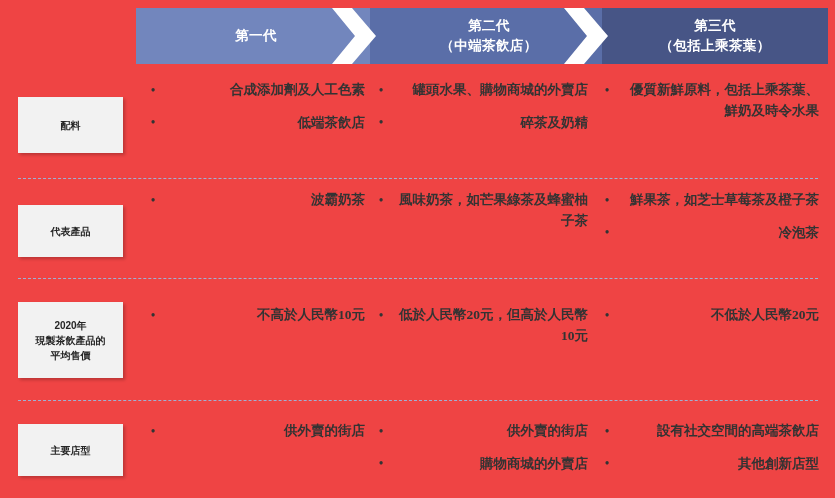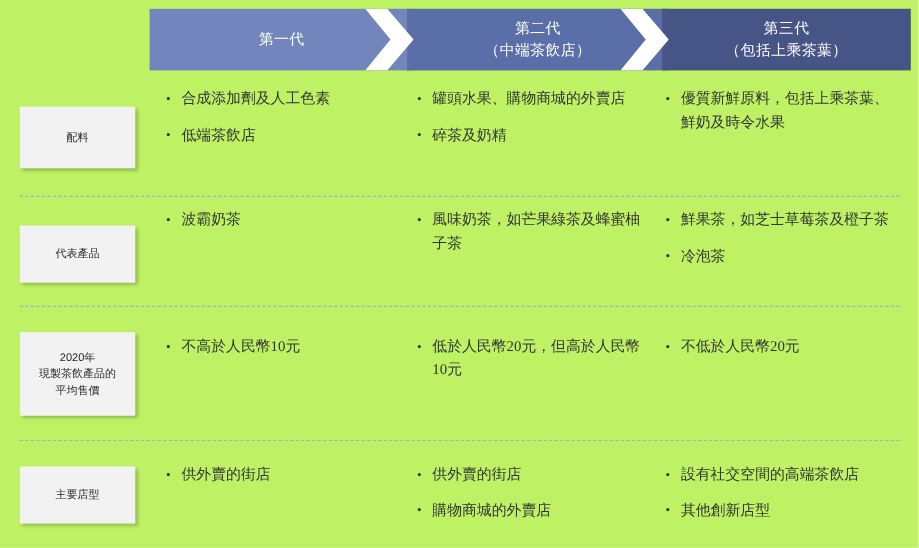--- a/index.html
+++ b/index.html
@@ -13,21 +13,22 @@
     height: 498px;
     overflow: hidden;
     font-family: "Liberation Serif", "DejaVu Serif", serif;
     color: #3b3b3b;
   }
 
   .board {
     position: relative;
     width: 835px;
     height: 498px;
-    background: #bef264;
+    background: #ef4444;
+    font-weight: bold;
   }
 
   
   .header-band {
     position: absolute;
     left: 136px;
     top: 8px;
     width: 692px;
     height: 56px;
   }
@@ -93,20 +94,21 @@
 
   
   .cell {
     position: absolute;
     box-sizing: border-box;
   }
   .cell ul {
     list-style: none;
     margin: 0;
     padding: 0;
+    text-align: right;
   }
   .cell li {
     position: relative;
     padding-left: 15px;
     margin-bottom: 12px;
     font-size: 13.5px;
     line-height: 1.55;
     color: #333333;
     font-family: "Liberation Serif", "DejaVu Serif", serif;
   }

